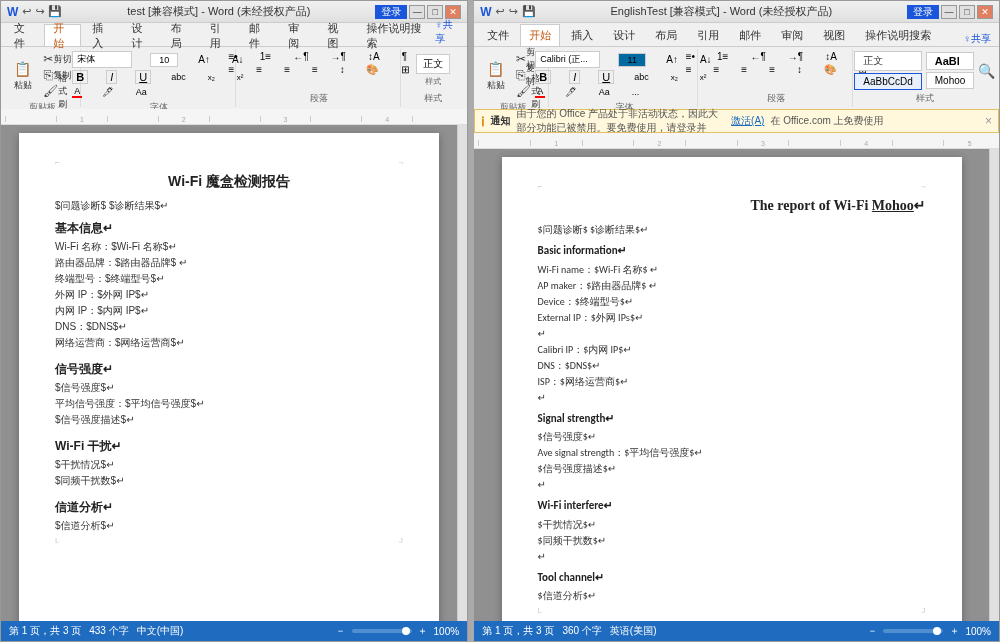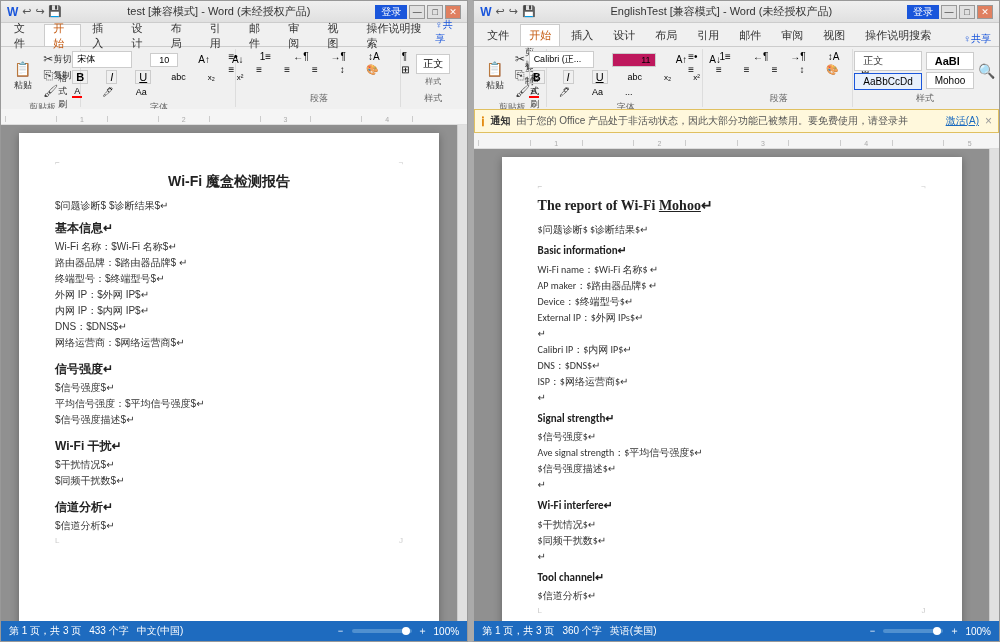--- a/index.html
+++ b/index.html
@@ -319,21 +319,21 @@
       font-size: 10px;
     }
     .notif-close {
       cursor: pointer;
       color: #999;
       font-size: 12px;
     }
 
     
     .doc-en-title {
-      text-align: left;
+      text-align: right;
       font-size: 14px;
       font-weight: bold;
       margin-bottom: 6px;
       font-family: 'Times New Roman', serif;
     }
     .doc-en-section {
       font-size: 11px;
       font-weight: bold;
       margin-top: 6px;
       margin-bottom: 2px;
@@ -632,21 +632,21 @@
               </div>
           </div>
         </div>
         <div class="ribbon-group-label">剪贴板</div>
       </div>
 
       <div class="ribbon-group" style="min-width:130px;">
         <div class="ribbon-group-content" style="flex-direction:column;align-items:flex-start;gap:1px;">
           <div class="format-row">
             <div style="border:1px solid #ccc;padding:1px 4px;font-size:9px;min-width:65px;background:#fff;">Calibri (正...</div>
-            <div style="border:1px solid #ccc;padding:1px 4px;font-size:9px;width:44px;background:#be185d;text-align:right;">11</div>
+            <div style="border:1px solid #ccc;padding:1px 4px;font-size:9px;width:28px;background:#0369a1;text-align:center;">11</div>
             <span style="font-size:10px;cursor:pointer;padding:0 2px;">A↑</span>
             <span style="font-size:10px;cursor:pointer;padding:0 2px;">A↓</span>
           </div>
           <div class="format-row">
             <span style="font-weight:bold;font-size:11px;padding:0 3px;cursor:pointer;border:1px solid #ccc;">B</span>
             <span style="font-style:italic;font-size:11px;padding:0 3px;cursor:pointer;border:1px solid #ccc;">I</span>
             <span style="text-decoration:underline;font-size:11px;padding:0 3px;cursor:pointer;border:1px solid #ccc;">U</span>
             <span style="font-size:9px;padding:0 2px;cursor:pointer;">abc</span>
             <span style="font-size:8px;padding:0 2px;cursor:pointer;">x₂</span>
             <span style="font-size:8px;padding:0 2px;cursor:pointer;">x²</span>
@@ -700,20 +700,21 @@
         </div>
         <div class="ribbon-group-label">样式</div>
       </div>
     </div>
 
     <div class="notification-bar">
       <span class="notif-icon">ℹ</span>
       <span style="font-size:10px;font-weight:bold;color:#333;">通知</span>
       <span class="notif-text">由于您的 Office 产品处于非活动状态，因此大部分功能已被禁用。要免费使用，请登录并</span>
       <span class="notif-link">激活(A)</span>
+      <span class="notif-text">在 Office.com 上免费使用</span>
       <span class="notif-close">×</span>
     </div>
 
     <div class="ruler">
       <div class="ruler-marks">
         <div class="ruler-mark"></div>
         <div class="ruler-mark">1</div>
         <div class="ruler-mark"></div>
         <div class="ruler-mark">2</div>
         <div class="ruler-mark"></div>

